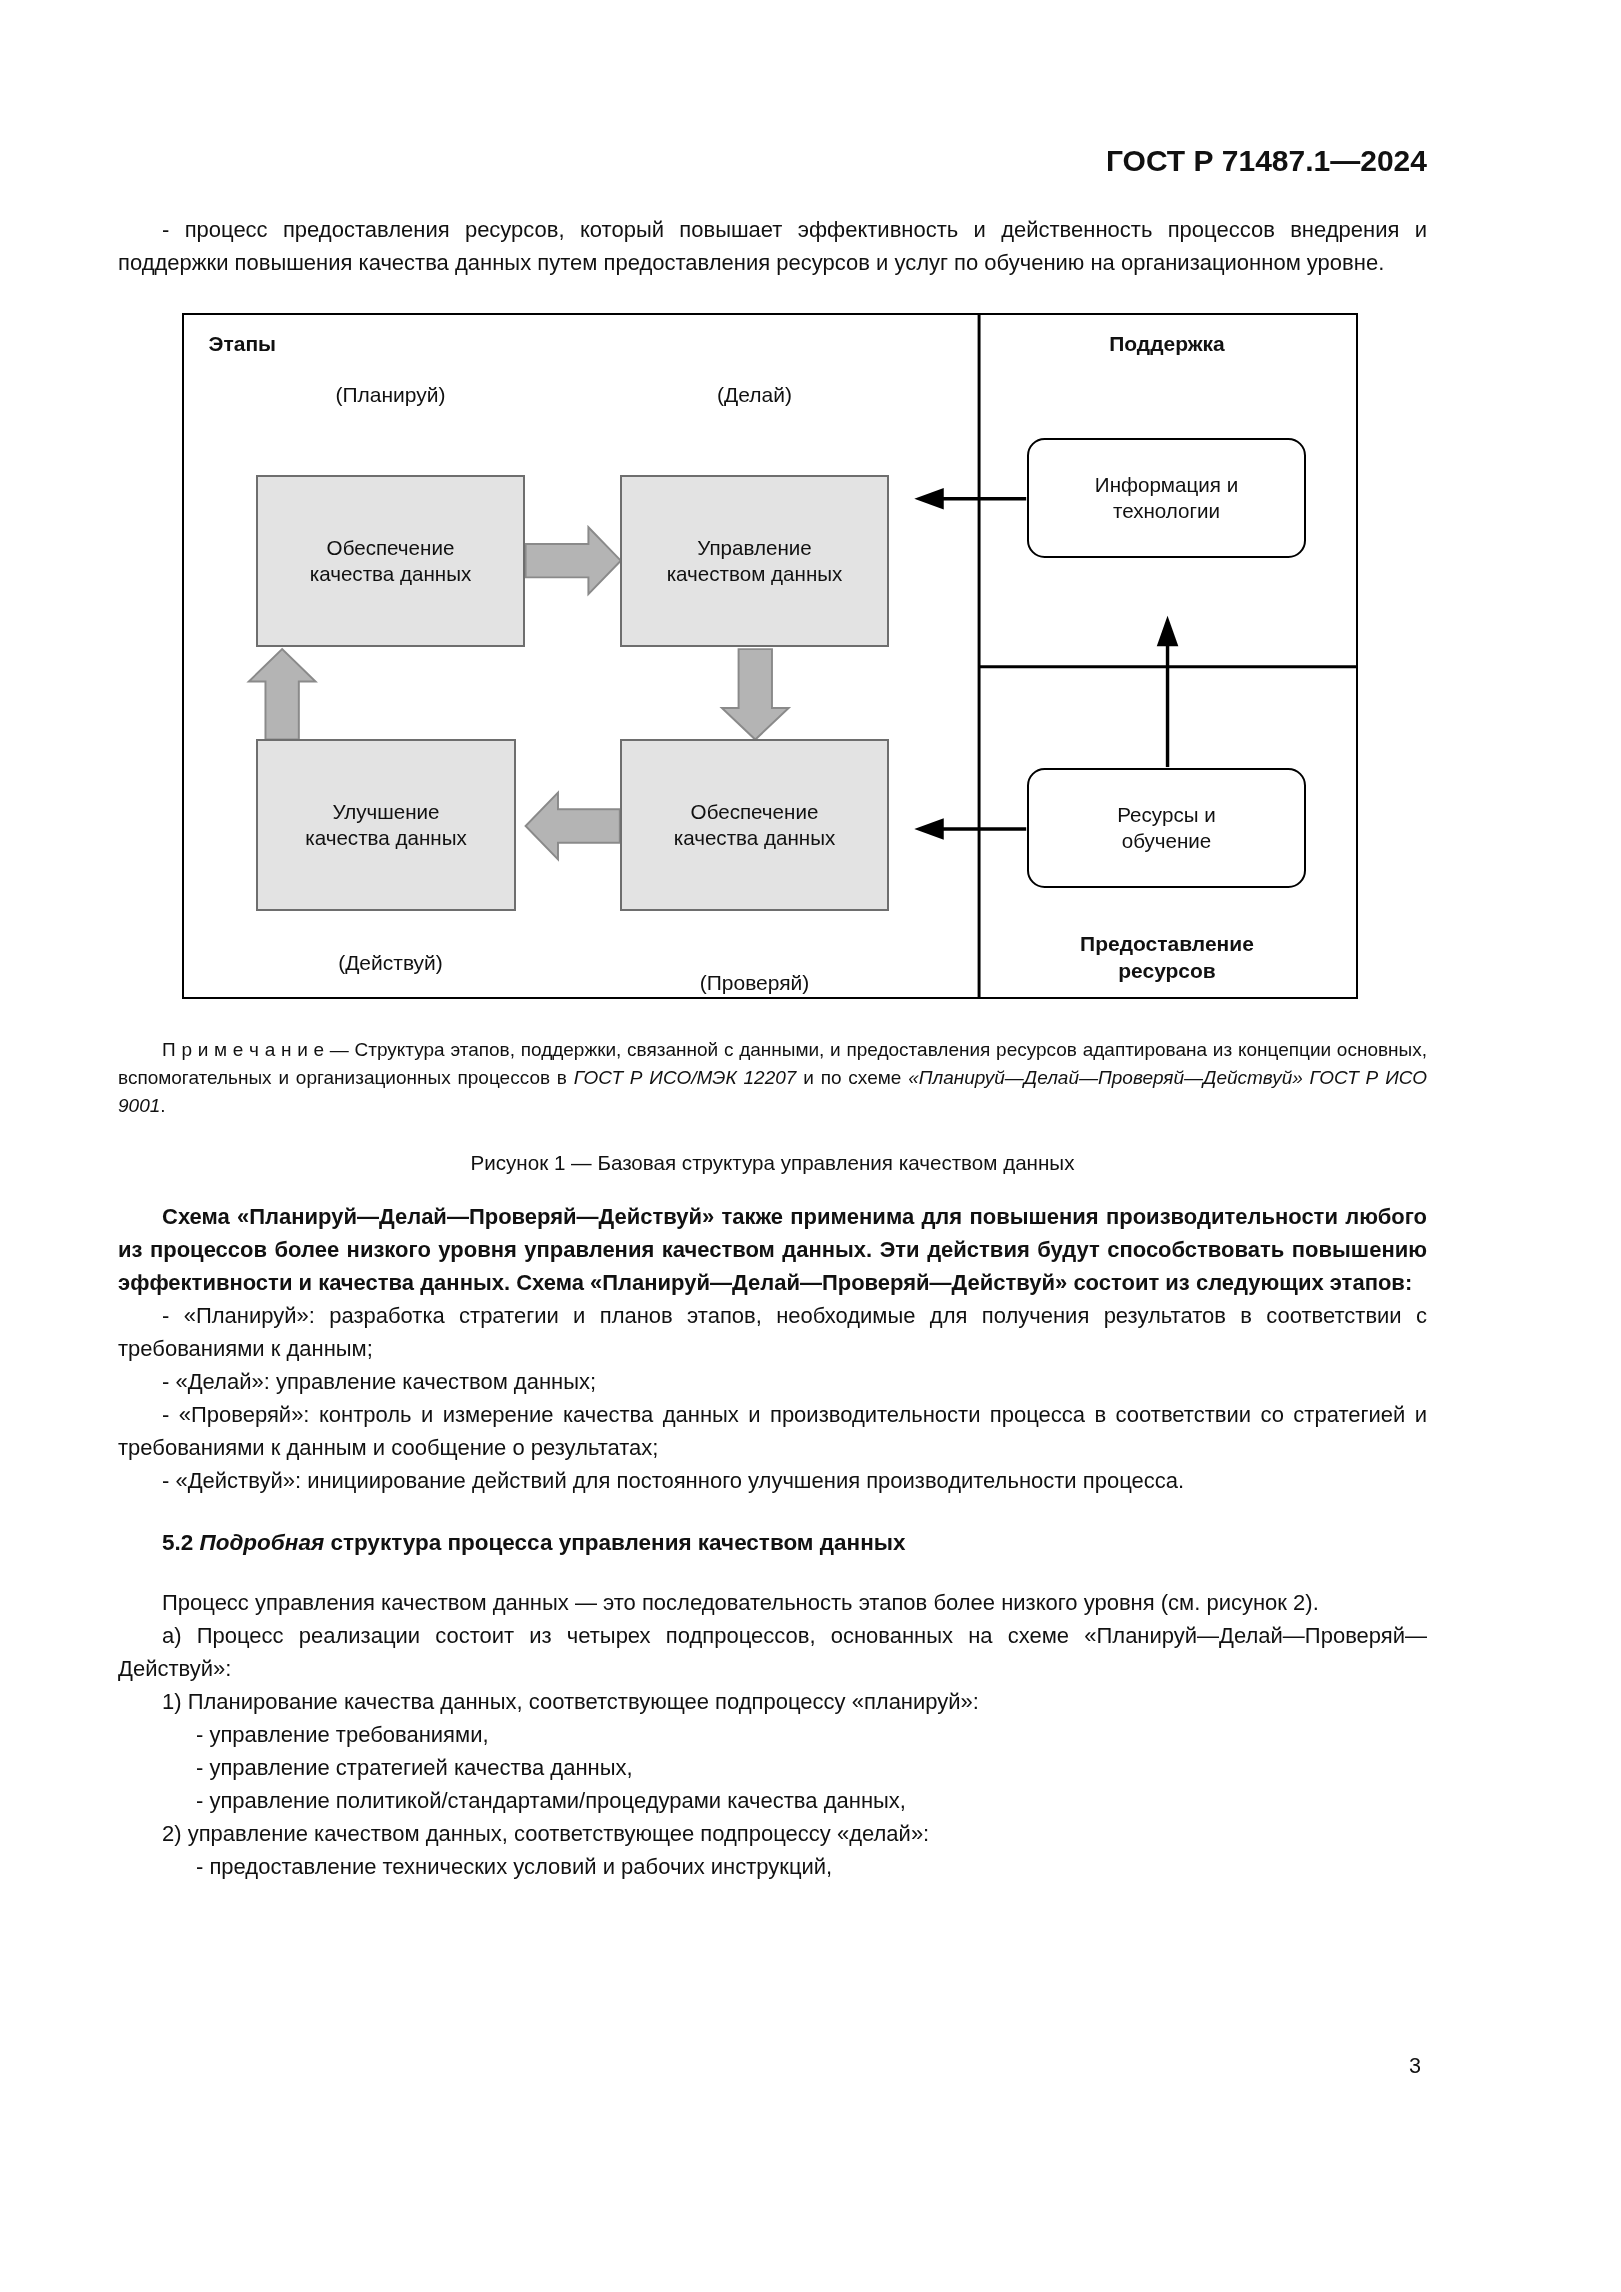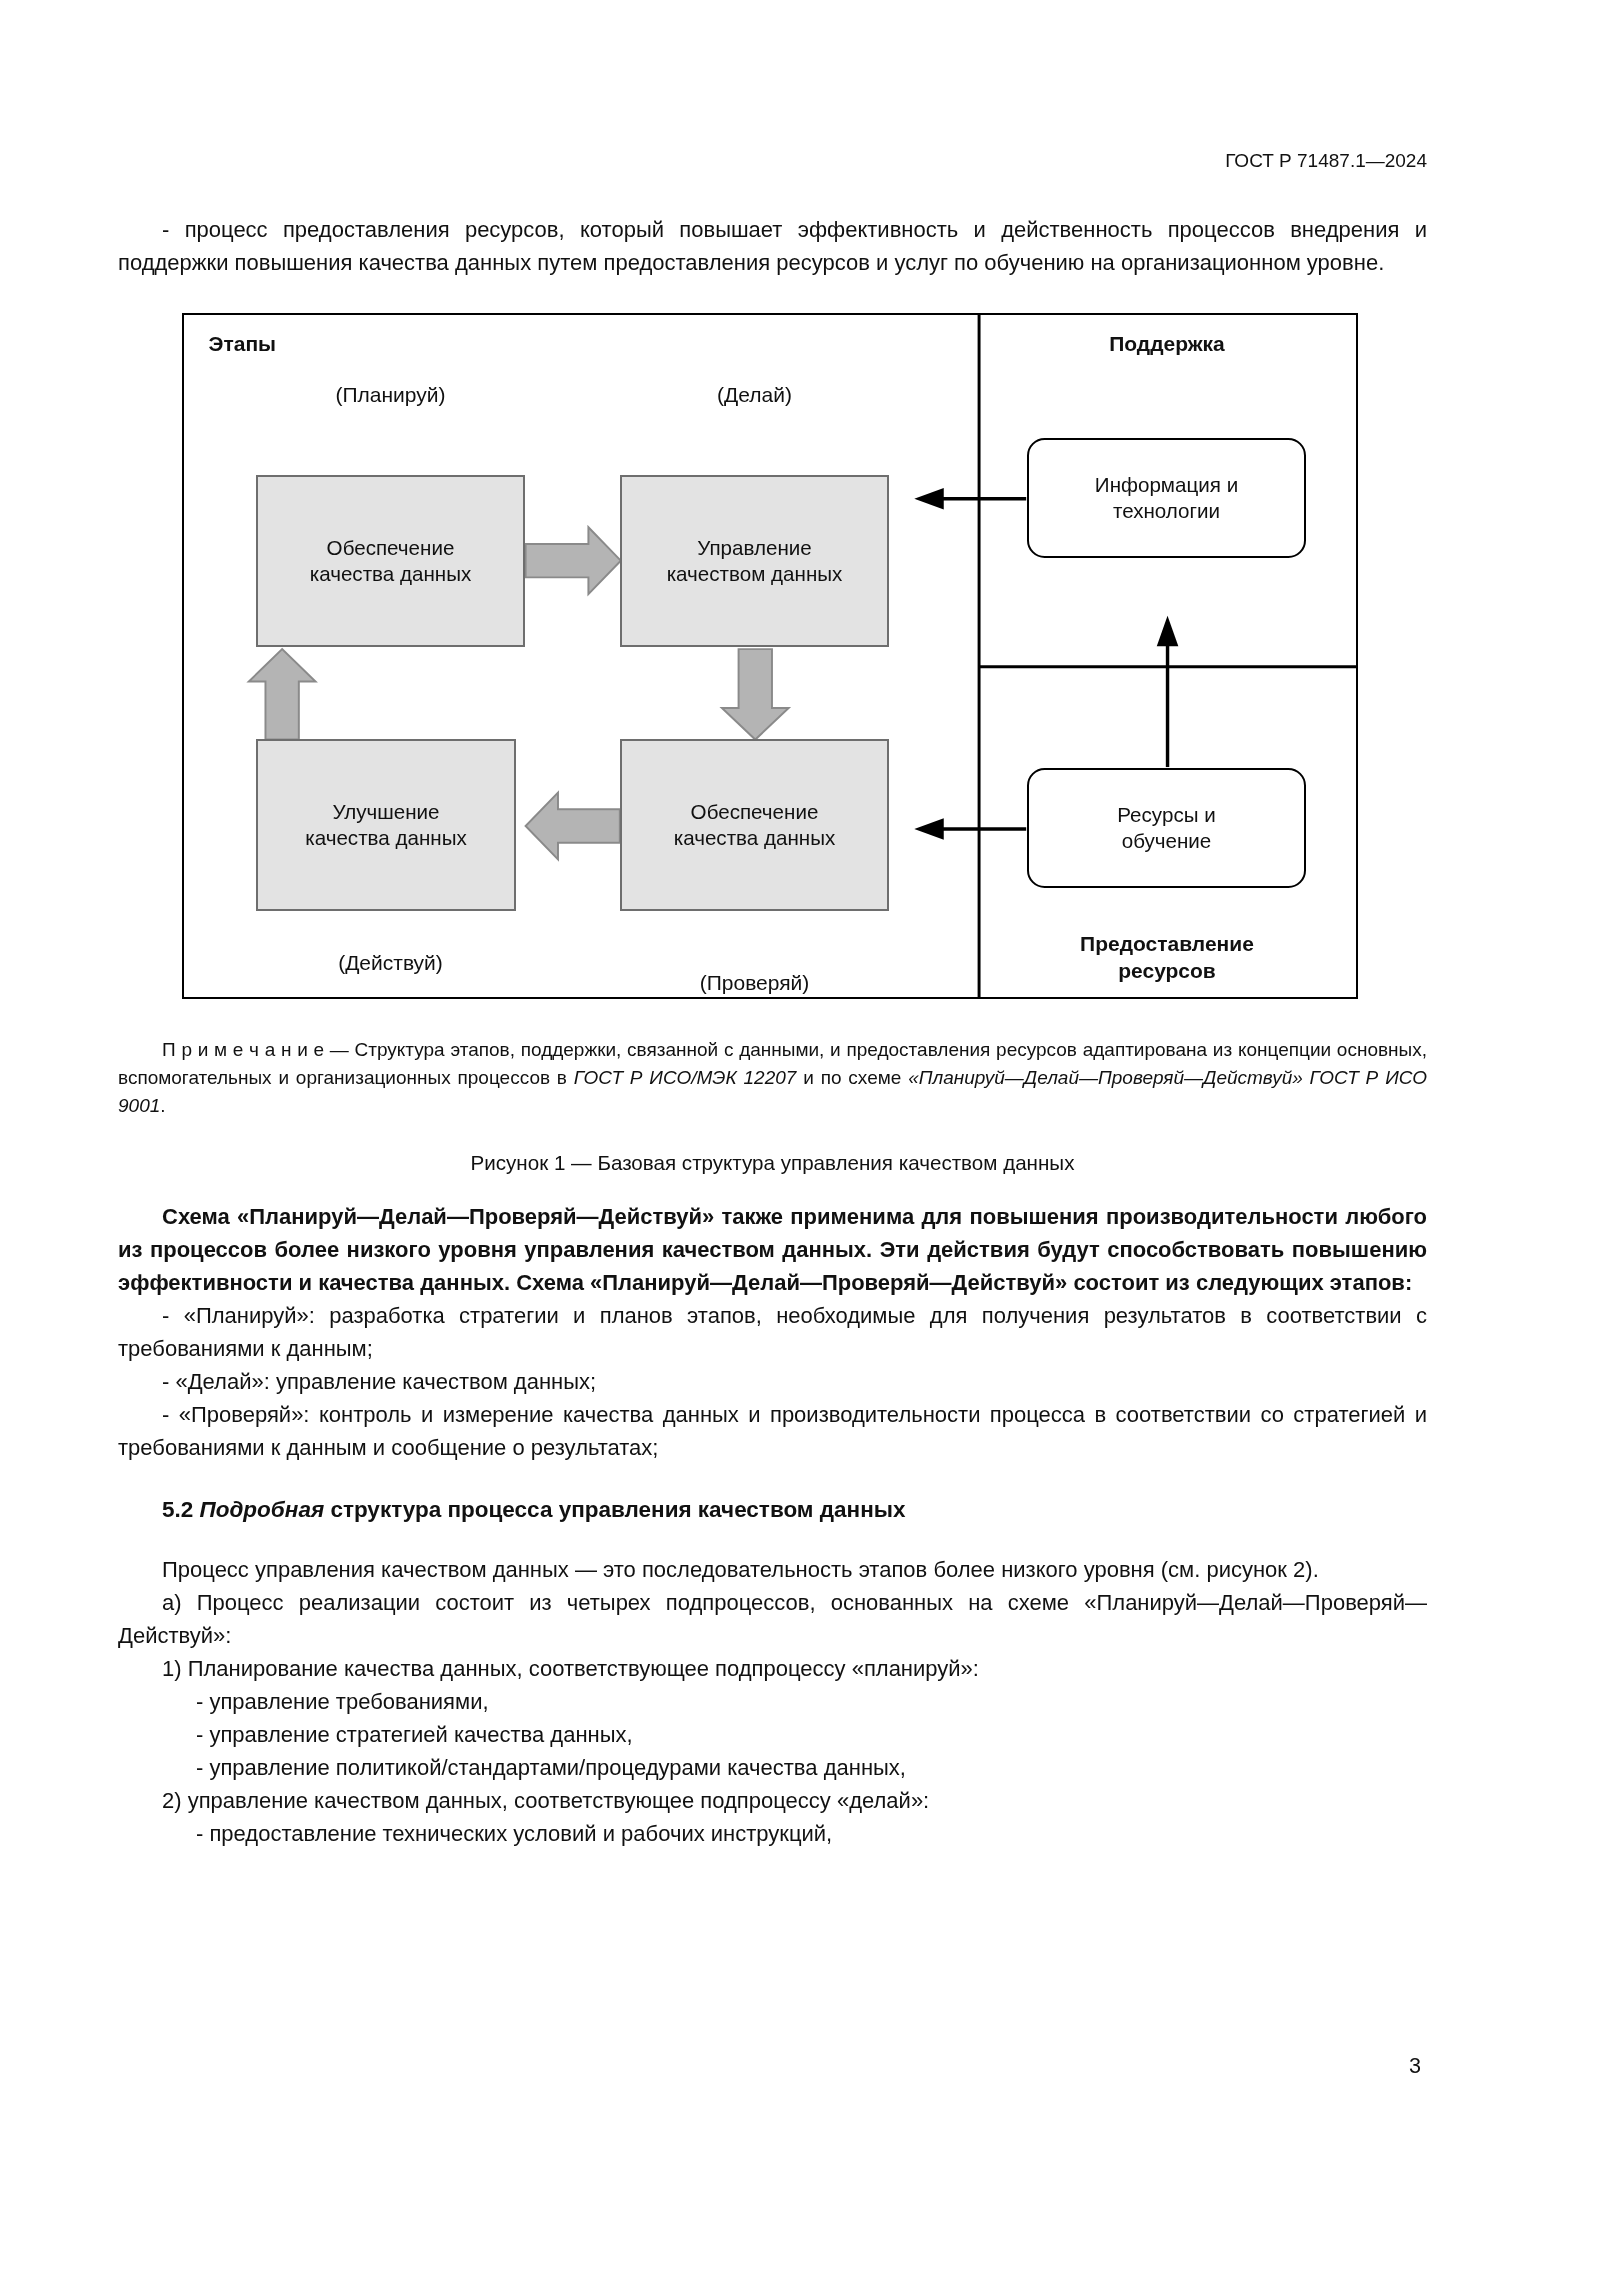--- a/index.html
+++ b/index.html
@@ -15,22 +15,22 @@
     overflow: hidden;
   }
   .content {
     position: absolute;
     left: 118px;
     top: 147px;
     width: 1309px;
   }
   .doc-header {
     text-align: right;
-    font-weight: normal;
-    font-size: 19px;
+    font-weight: bold;
+    font-size: 30px;
     line-height: 27.4px;
   }
   p { margin: 0; }
   p.body {
     font-size: 22px;
     line-height: 33px;
     text-align: justify;
   }
   .indent  { text-indent: 44px; }
   .indent2 { text-indent: 78px; }
@@ -187,20 +187,21 @@
     </div>
 
     <p class="note"><span>П р и м е ч а н и е</span><span> — Структура этапов, поддержки, связанной с данными, и предоставления ресурсов адаптирована из концепции основных, вспомогательных и организационных процессов в </span><i>ГОСТ Р ИСО/МЭК 12207</i><span> и по схеме </span><i>«Планируй—Делай—Проверяй—Действуй» ГОСТ Р ИСО 9001</i><span>.</span></p>
 
     <p class="caption">Рисунок 1 — Базовая структура управления качеством данных</p>
 
     <p class="body indent para-top">Схема «Планируй—Делай—Проверяй—Действуй» также применима для повышения производительности любого из процессов более низкого уровня управления качеством данных. Эти действия будут способствовать повышению эффективности и качества данных. Схема «Планируй—Делай—Проверяй—Действуй» состоит из следующих этапов:</p>
     <p class="body indent">- «Планируй»: разработка стратегии и планов этапов, необходимые для получения результатов в соответствии с требованиями к данным;</p>
     <p class="body indent">- «Делай»: управление качеством данных;</p>
     <p class="body indent">- «Проверяй»: контроль и измерение качества данных и производительности процесса в соответствии со стратегией и требованиями к данным и сообщение о результатах;</p>
+    <p class="body indent">- «Действуй»: инициирование действий для постоянного улучшения производительности процесса.</p>
 
     <h2 class="section-heading"><span>5.2 </span><i>Подробная</i><span> структура процесса управления качеством данных</span></h2>
 
     <p class="body indent">Процесс управления качеством данных — это последовательность этапов более низкого уровня (см. рисунок 2).</p>
     <p class="body indent">а) Процесс реализации состоит из четырех подпроцессов, основанных на схеме «Планируй—Делай—Проверяй—Действуй»:</p>
     <p class="body indent">1) Планирование качества данных, соответствующее подпроцессу «планируй»:</p>
     <p class="body indent2">- управление требованиями,</p>
     <p class="body indent2">- управление стратегией качества данных,</p>
     <p class="body indent2">- управление политикой/стандартами/процедурами качества данных,</p>
     <p class="body indent">2) управление качеством данных, соответствующее подпроцессу «делай»:</p>

